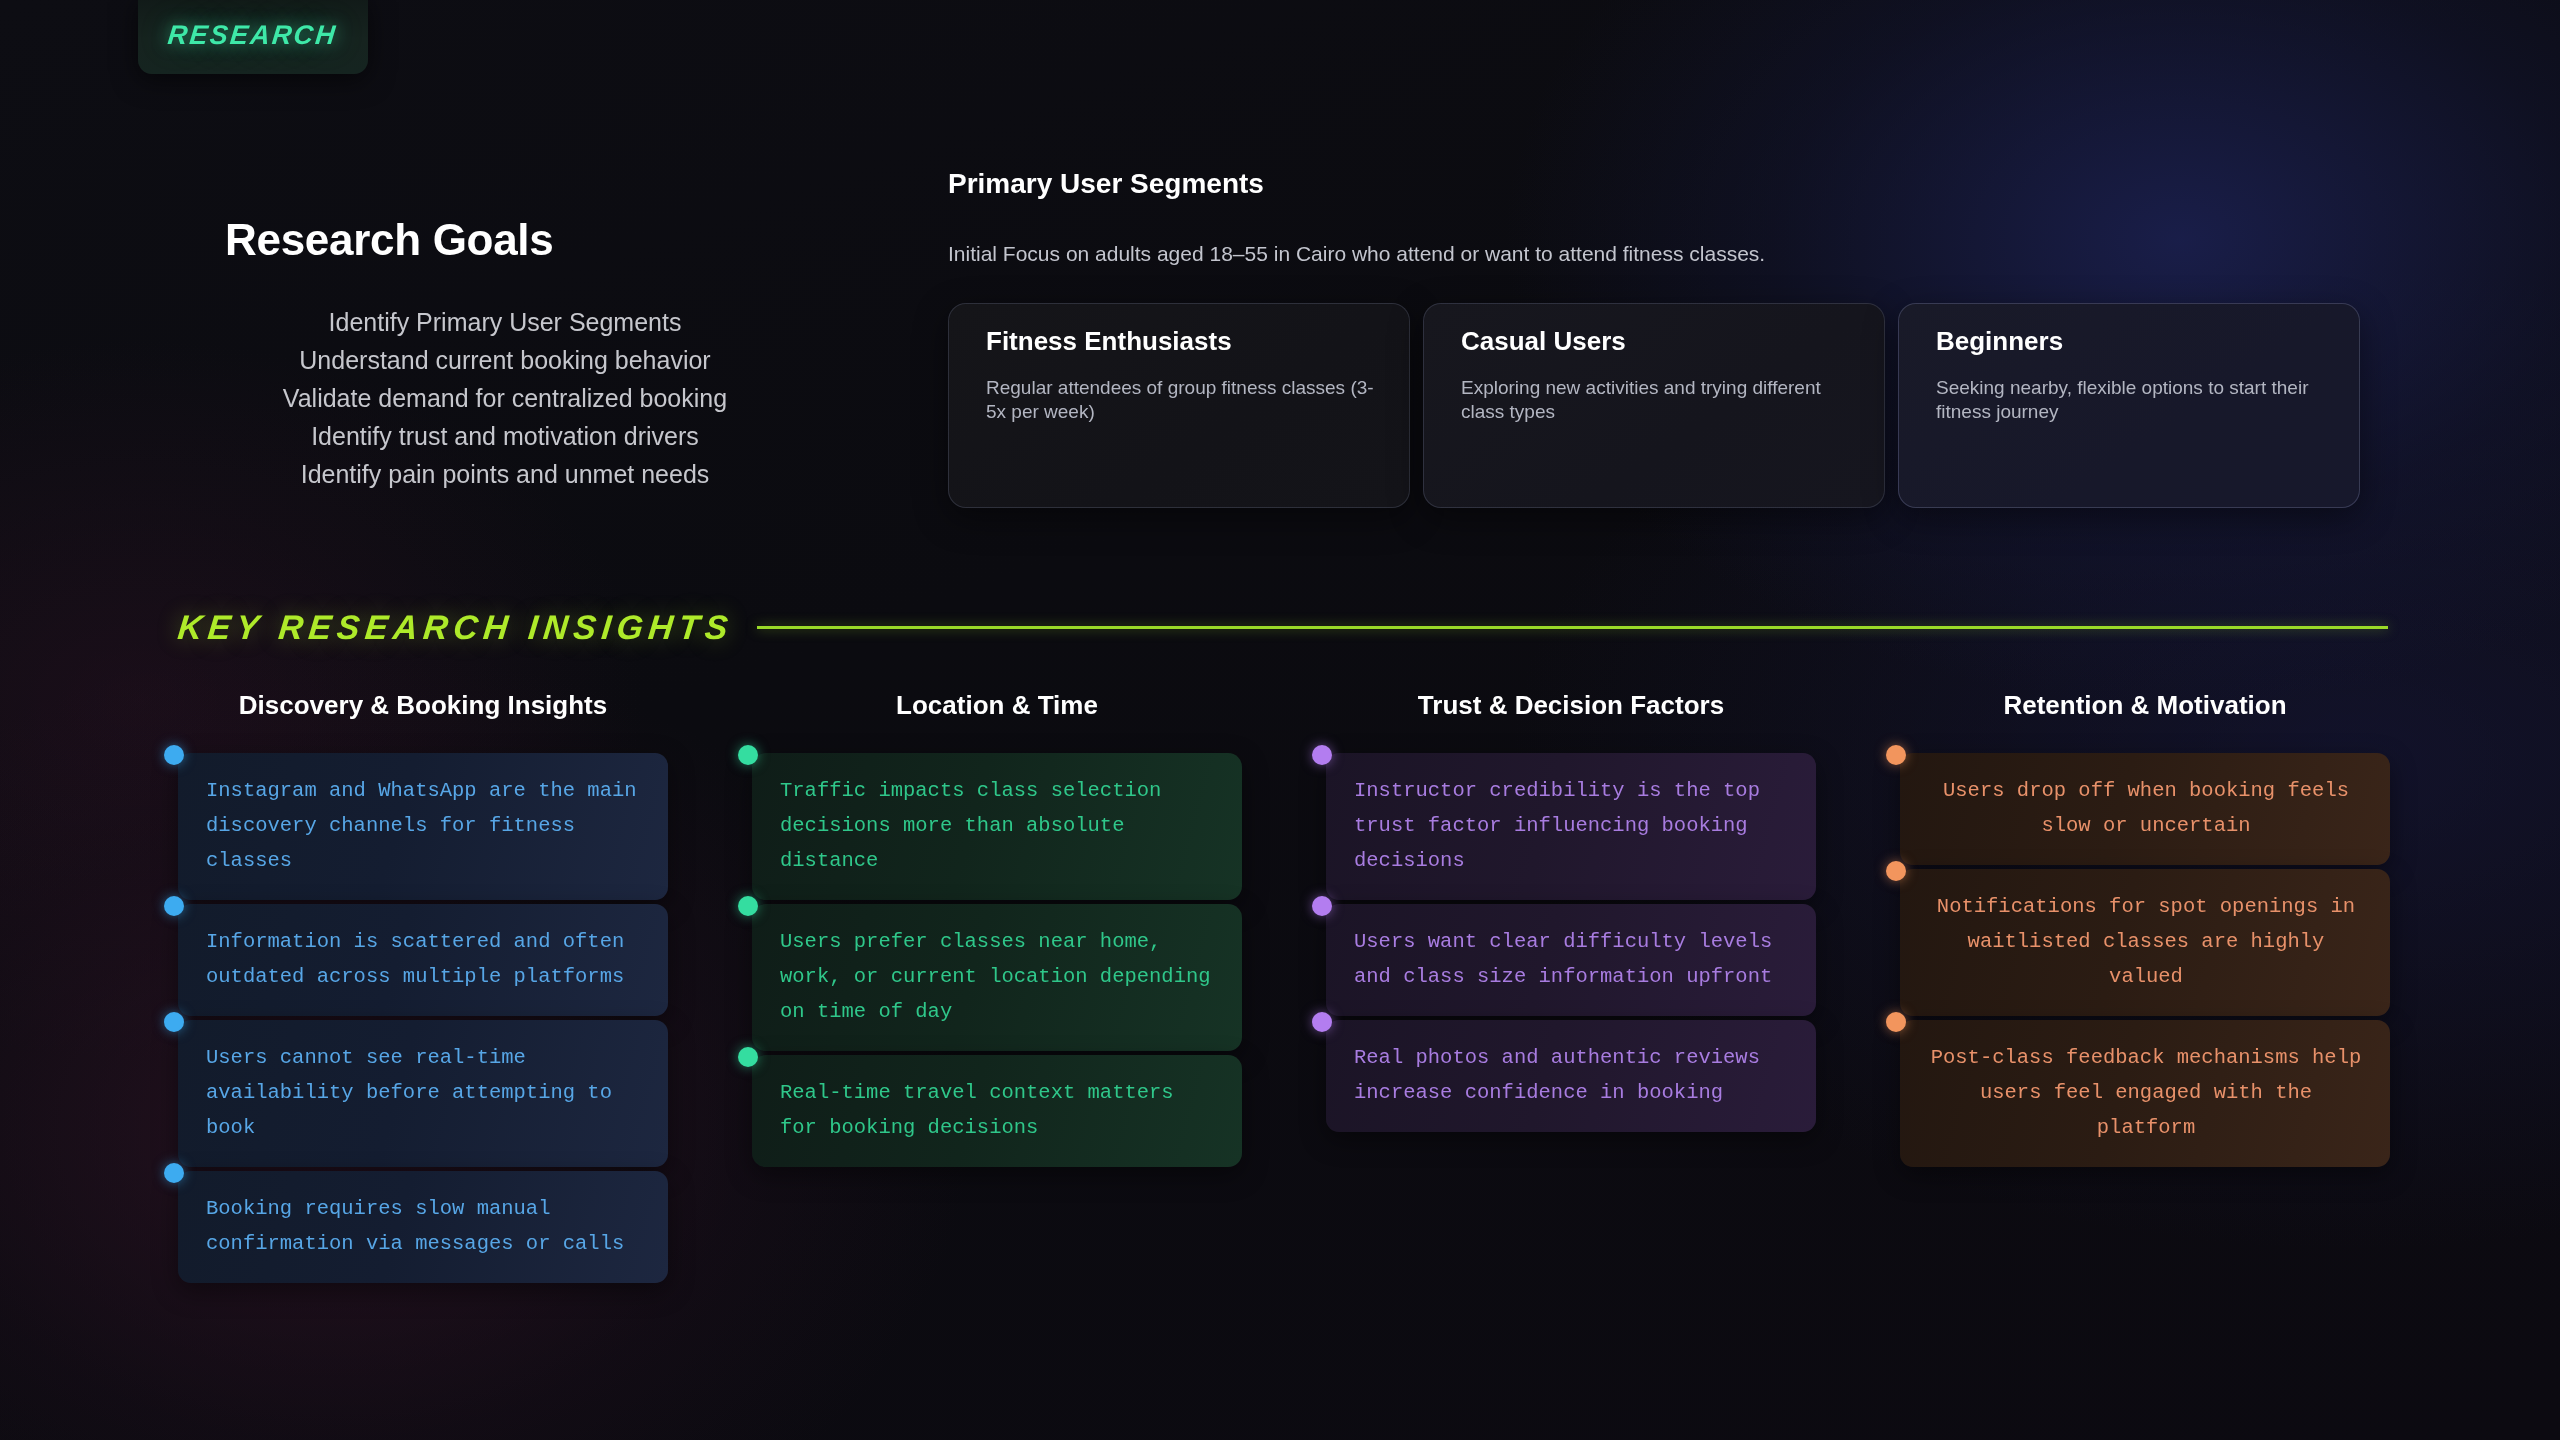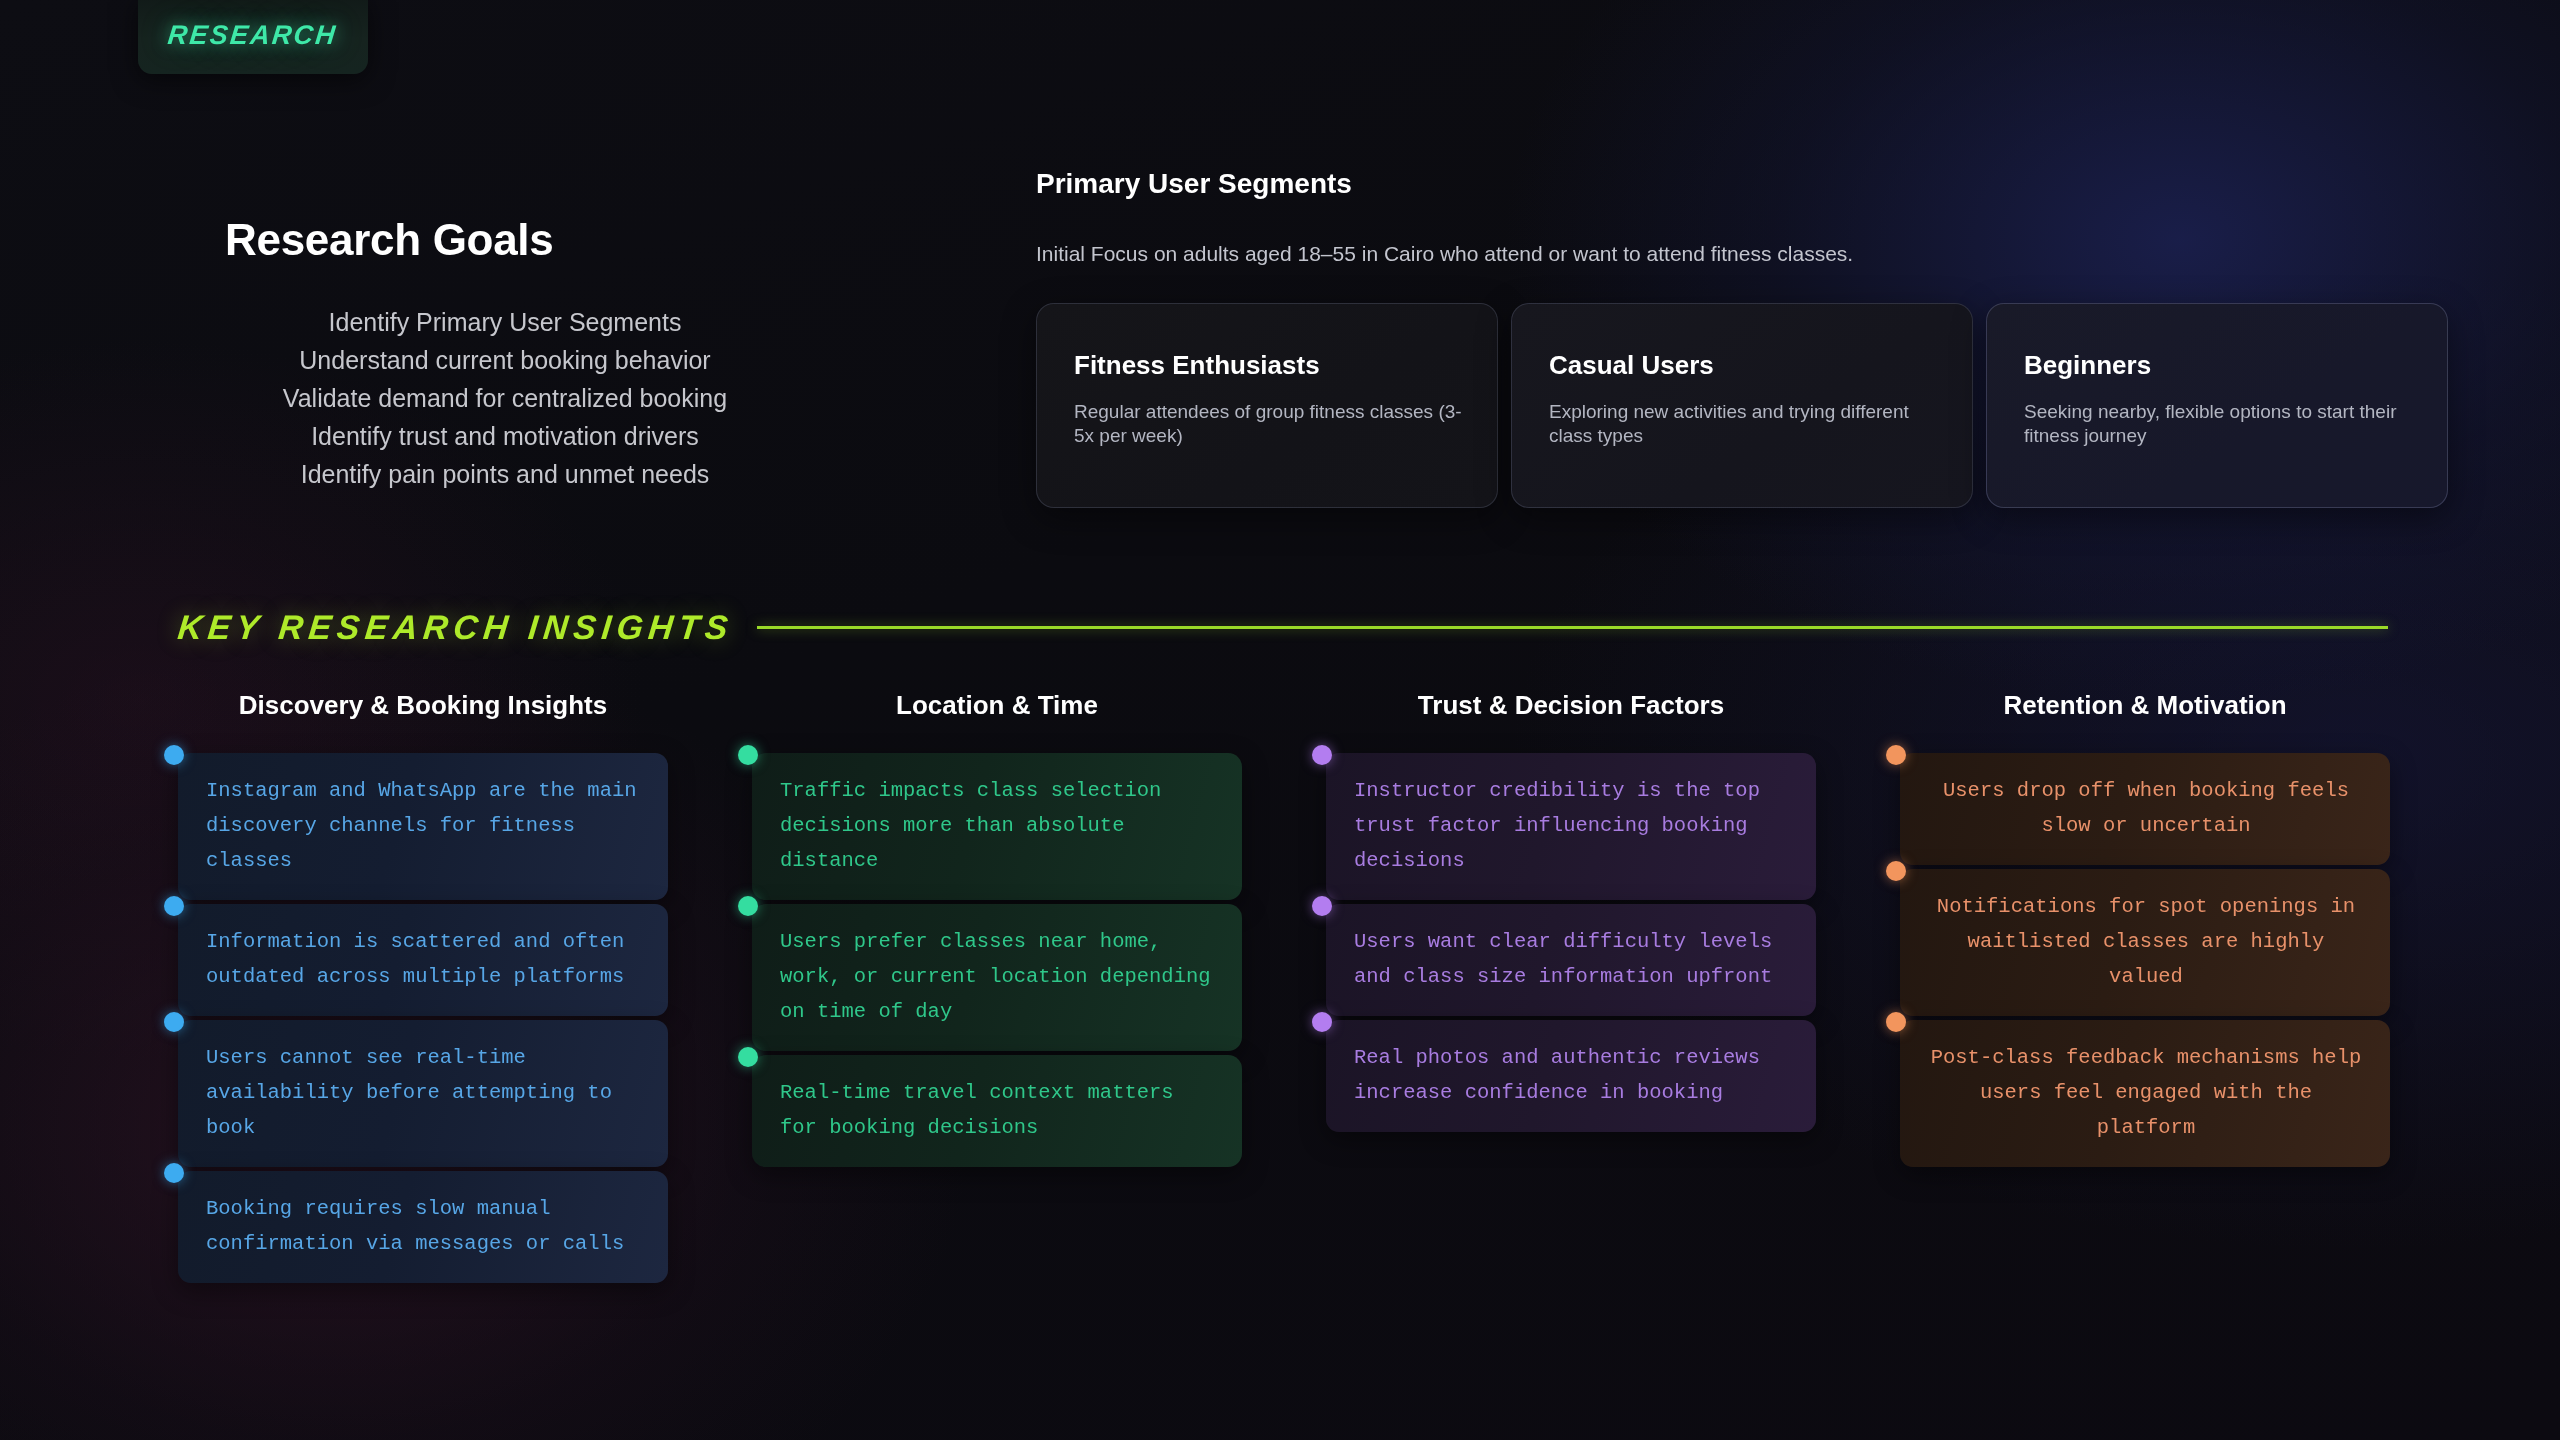--- a/index.html
+++ b/index.html
@@ -43,30 +43,30 @@
   }
   .goals-title {
     font-size:44px; font-weight:bold; color:#ffffff;
     letter-spacing:-0.3px; margin-bottom:38px;
   }
   .goals-list { list-style:none; }
   .goals-list li {
     font-size:25px; color:#c6c7cd; line-height:38px; white-space:nowrap;text-align:center;
   }
 
-  .segments { position:absolute; left:1036px; top:168px; width:1412px; }
+  .segments { position:absolute; left:948px; top:168px; width:1412px; }
   .seg-title { font-size:28px; font-weight:bold; color:#ffffff; }
   .seg-sub { margin-top:42px; font-size:21px; color:#c3c5ce; }
   .seg-cards { margin-top:37px; display:flex; gap:13px; }
   .seg-card {
     flex:1 1 0;
     height:205px;
     border-radius:18px;
     border:1px solid rgba(150,158,195,0.20);
-    padding:46px 32px 0 37px;
+    padding:22px 32px 0 37px;
     box-shadow:0 10px 34px rgba(0,0,0,0.45);
   }
   .seg-card.c1 { background:linear-gradient(145deg, #151519 0%, #131318 60%, #141419 100%); }
   .seg-card.c2 { background:linear-gradient(145deg, #17171e 0%, #15151d 60%, #16161f 100%); }
   .seg-card.c3 { background:linear-gradient(145deg, #191a28 0%, #17182a 60%, #17182c 100%);
                  border-color:rgba(150,160,205,0.26); }
   .seg-card-title { font-size:26px; font-weight:bold; color:#ffffff; margin-bottom:19px; }
   .seg-card-desc { font-size:19px; color:#b3b6c2; line-height:24px; }
 
   

